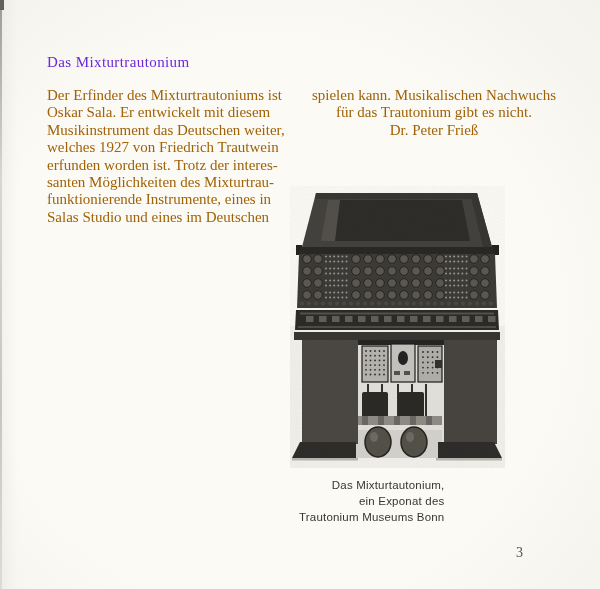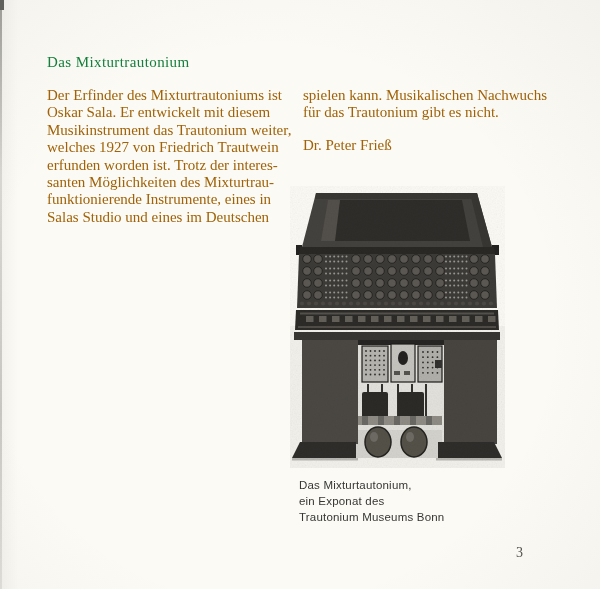--- a/index.html
+++ b/index.html
@@ -17,57 +17,57 @@
   }
   .scan-edge-left{
     position:absolute;left:0;top:0;width:2px;height:589px;
     background:linear-gradient(180deg, rgba(90,90,86,.55), rgba(140,138,130,.25) 30%, rgba(120,118,112,.35) 70%, rgba(150,148,140,.2));
   }
   .scan-corner{
     position:absolute;left:0;top:0;width:4px;height:10px;background:#60605c;
   }
   .page-title{
     position:absolute;left:47px;top:54px;
-    font-size:15px;letter-spacing:.4px;color:#15803d;white-space:nowrap;
+    font-size:15px;letter-spacing:.4px;color:#6d28d9;white-space:nowrap;
   }
   .col{
     position:absolute;top:87px;
     font-size:15px;line-height:17.4px;color:#a16207;
   }
   .col-left{left:47px;width:252px;}
-  .col-right{left:303px;width:262px;}
+  .col-right{left:303px;width:262px;text-align:center;}
   .tline{white-space:nowrap;}
-  .author-line{margin-top:15px;white-space:nowrap;}
+  .author-line{white-space:nowrap;}
   .figure{
     position:absolute;left:290px;top:186px;width:215px;height:282px;
   }
   .figure svg{display:block;width:215px;height:282px;}
   .caption{
     position:absolute;left:299px;top:477px;
     font-family:"Liberation Sans", sans-serif;
-    font-size:11.5px;line-height:16px;color:#363634;letter-spacing:.2px;
+    font-size:11.5px;line-height:16px;color:#363634;letter-spacing:.2px;text-align:right;
   }
   .page-number{
     position:absolute;left:516px;top:545px;
     font-size:14px;color:#54524e;
   }
 </style>
 </head>
 <body>
 
 <div class="paper-shade"></div>
 <div class="scan-edge-left"></div>
 <div class="scan-corner"></div>
 
 <div class="page-title">Das Mixturtrautonium</div>
 
 <div class="col col-left">
   <div class="tline">Der Erfinder des Mixturtrautoniums ist</div>
   <div class="tline">Oskar Sala. Er entwickelt mit diesem</div>
-  <div class="tline">Musikinstrument das Trautonium weiter,</div>
+  <div class="tline">Musikinstrument das Deutschen weiter,</div>
   <div class="tline">welches 1927 von Friedrich Trautwein</div>
   <div class="tline">erfunden worden ist. Trotz der interes-</div>
   <div class="tline">santen Möglichkeiten des Mixturtrau-</div>
   <div class="tline">funktionierende Instrumente, eines in</div>
   <div class="tline">Salas Studio und eines im Deutschen</div>
 </div>
 
 <div class="col col-right">
   <div class="tline">spielen kann. Musikalischen Nachwuchs</div>
   <div class="tline">für das Trautonium gibt es nicht.</div>

